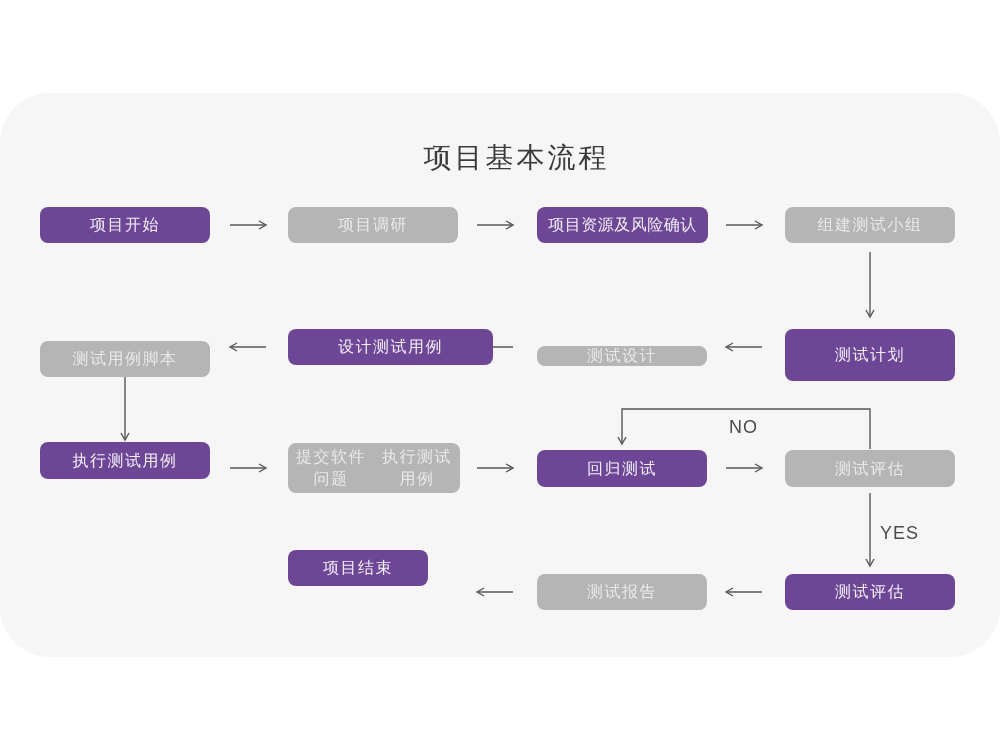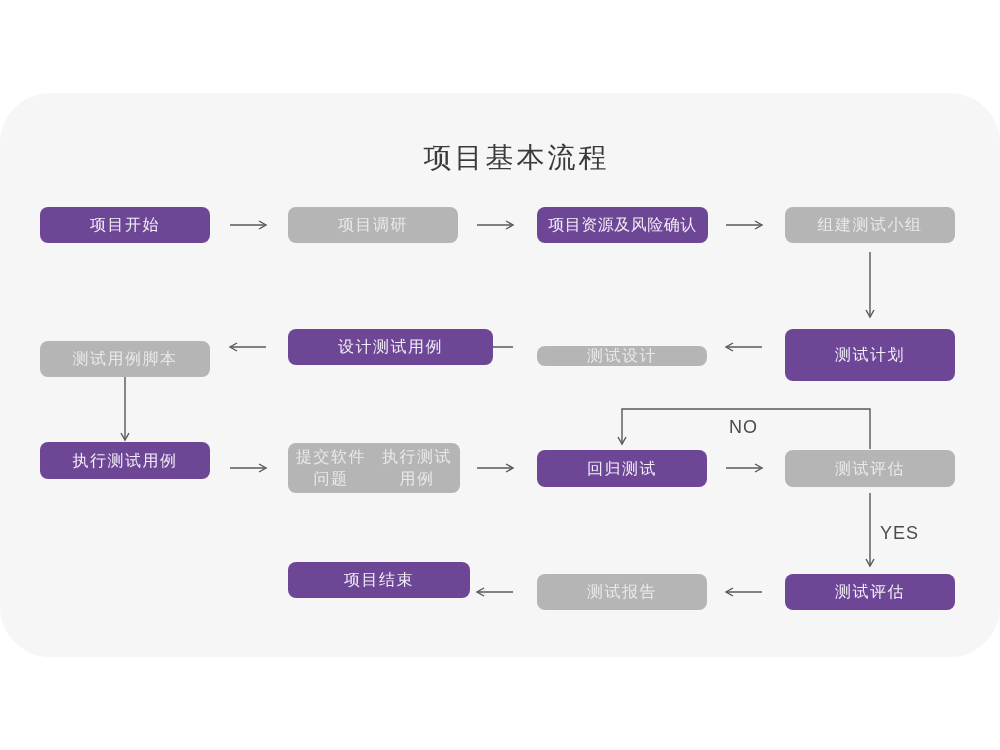--- a/index.html
+++ b/index.html
@@ -112,19 +112,19 @@
   <div class="node purple" style="left:785px;top:329px;width:170px;height:52px;">测试计划</div>
 
   <div class="node purple" style="left:40px;top:442px;width:170px;height:37px;">执行测试用例</div>
   <div class="node gray multiline" style="left:288px;top:443px;width:172px;height:50px;">
     <span>提交软件问题</span>
     <span>执行测试用例</span>
   </div>
   <div class="node purple" style="left:537px;top:450px;width:170px;height:37px;">回归测试</div>
   <div class="node gray" style="left:785px;top:450px;width:170px;height:37px;">测试评估</div>
 
-  <div class="node purple" style="left:288px;top:562px;width:182px;height:36px;">项目结束</div>
+  <div class="node purple" style="left:288px;top:550px;width:140px;height:36px;">项目结束</div>
   <div class="node gray" style="left:537px;top:574px;width:170px;height:36px;">测试报告</div>
   <div class="node purple" style="left:785px;top:574px;width:170px;height:36px;">测试评估</div>
 
   <div class="edge-label" style="left:729px;top:417px;">NO</div>
   <div class="edge-label" style="left:880px;top:523px;">YES</div>
 </div>
 
 </body></html>

